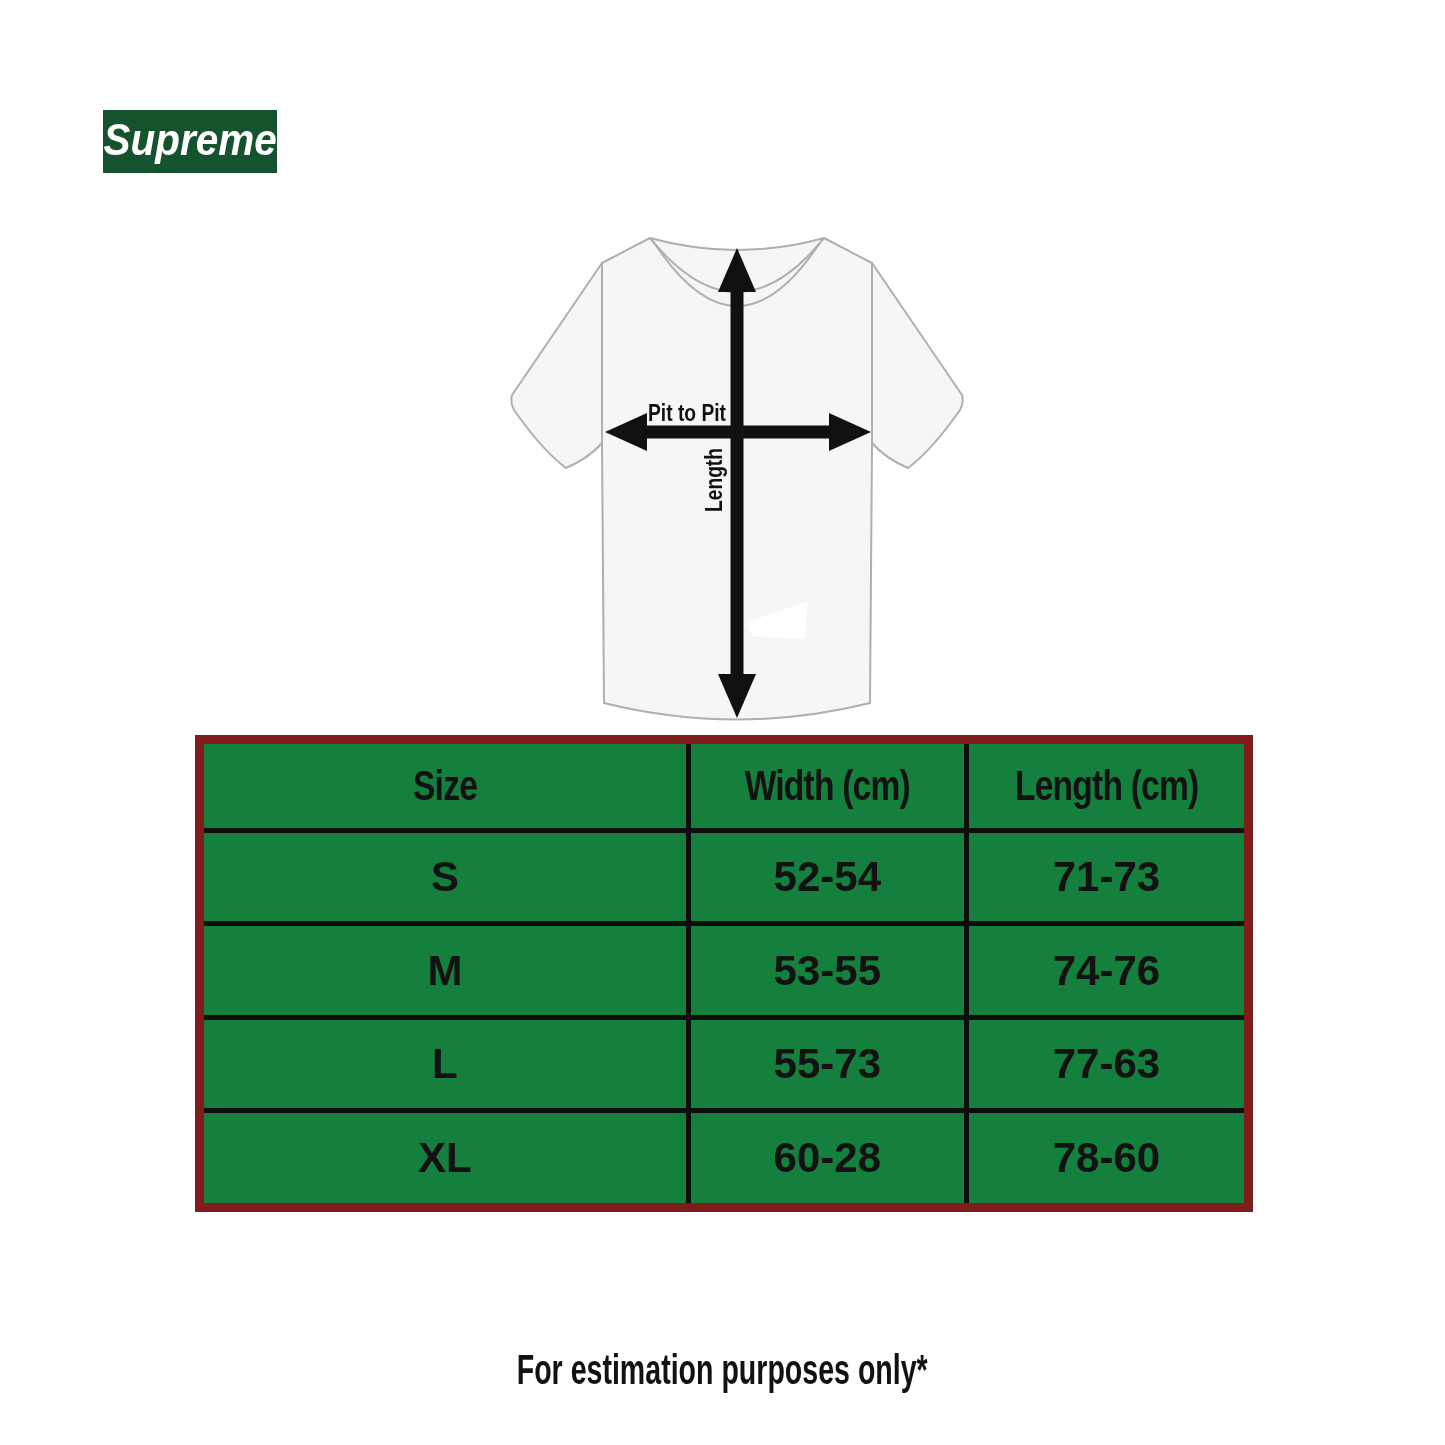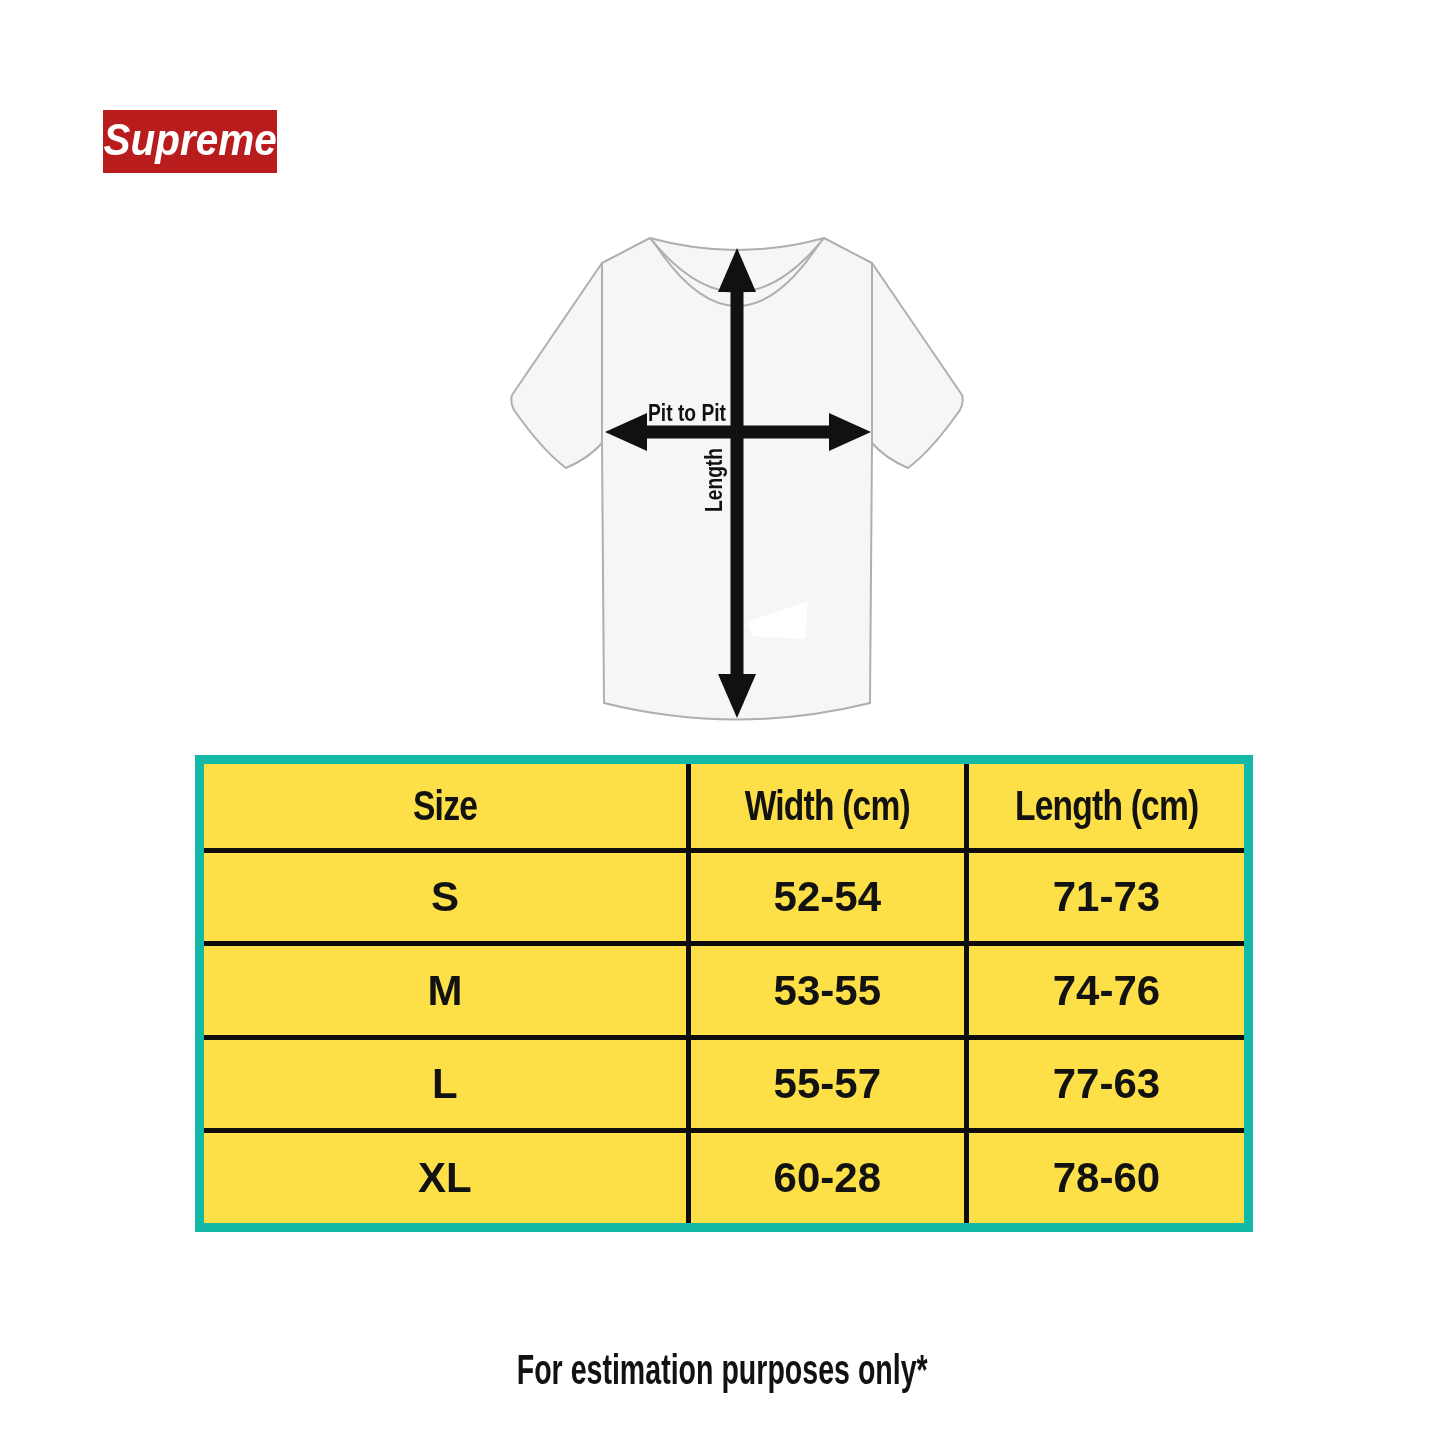--- a/index.html
+++ b/index.html
@@ -11,21 +11,21 @@
     font-family: "Liberation Sans", sans-serif;
     color: #121212;
     overflow: hidden;
   }
 
   
   .logo-box {
     position: absolute;
     left: 103px; top: 110px;
     width: 174px; height: 63px;
-    background: #b91c1c;
+    background: #14532d;
     display: flex; align-items: center; justify-content: center;
   }
   .logo-text {
     color: #ffffff;
     font-size: 44px;
     font-weight: bold;
     font-style: italic;
     letter-spacing: 0px;
     transform: scaleX(0.92);
     padding-bottom: 4px;
@@ -59,23 +59,22 @@
     fill: #111111;
   }
 
   
   .size-table {
     position: absolute;
     left: 195px; top: 735px;
     width: 1058px; height: 477px;
     border-collapse: collapse;
     table-layout: fixed;
-    background: #fde047;
-    border: 9px solid #14b8a6;
-    margin-top: 20px;
+    background: #15803d;
+    border: 9px solid #7f1d1d;
   }
   .size-table th, .size-table td {
     border: 5px solid #0d0d0d;
     text-align: center;
     vertical-align: middle;
     padding: 0;
     font-weight: bold;
     white-space: nowrap;
   }
   .size-table th { font-size: 42px; height: 84px; }
@@ -171,21 +170,21 @@
         <td><span class="cell-val">52-54</span></td>
         <td><span class="cell-val">71-73</span></td>
       </tr>
       <tr>
         <td><span class="cell-val">M</span></td>
         <td><span class="cell-val">53-55</span></td>
         <td><span class="cell-val">74-76</span></td>
       </tr>
       <tr>
         <td><span class="cell-val">L</span></td>
-        <td><span class="cell-val">55-57</span></td>
+        <td><span class="cell-val">55-73</span></td>
         <td><span class="cell-val">77-63</span></td>
       </tr>
       <tr>
         <td><span class="cell-val">XL</span></td>
         <td><span class="cell-val">60-28</span></td>
         <td><span class="cell-val">78-60</span></td>
       </tr>
     </tbody>
   </table>
 

